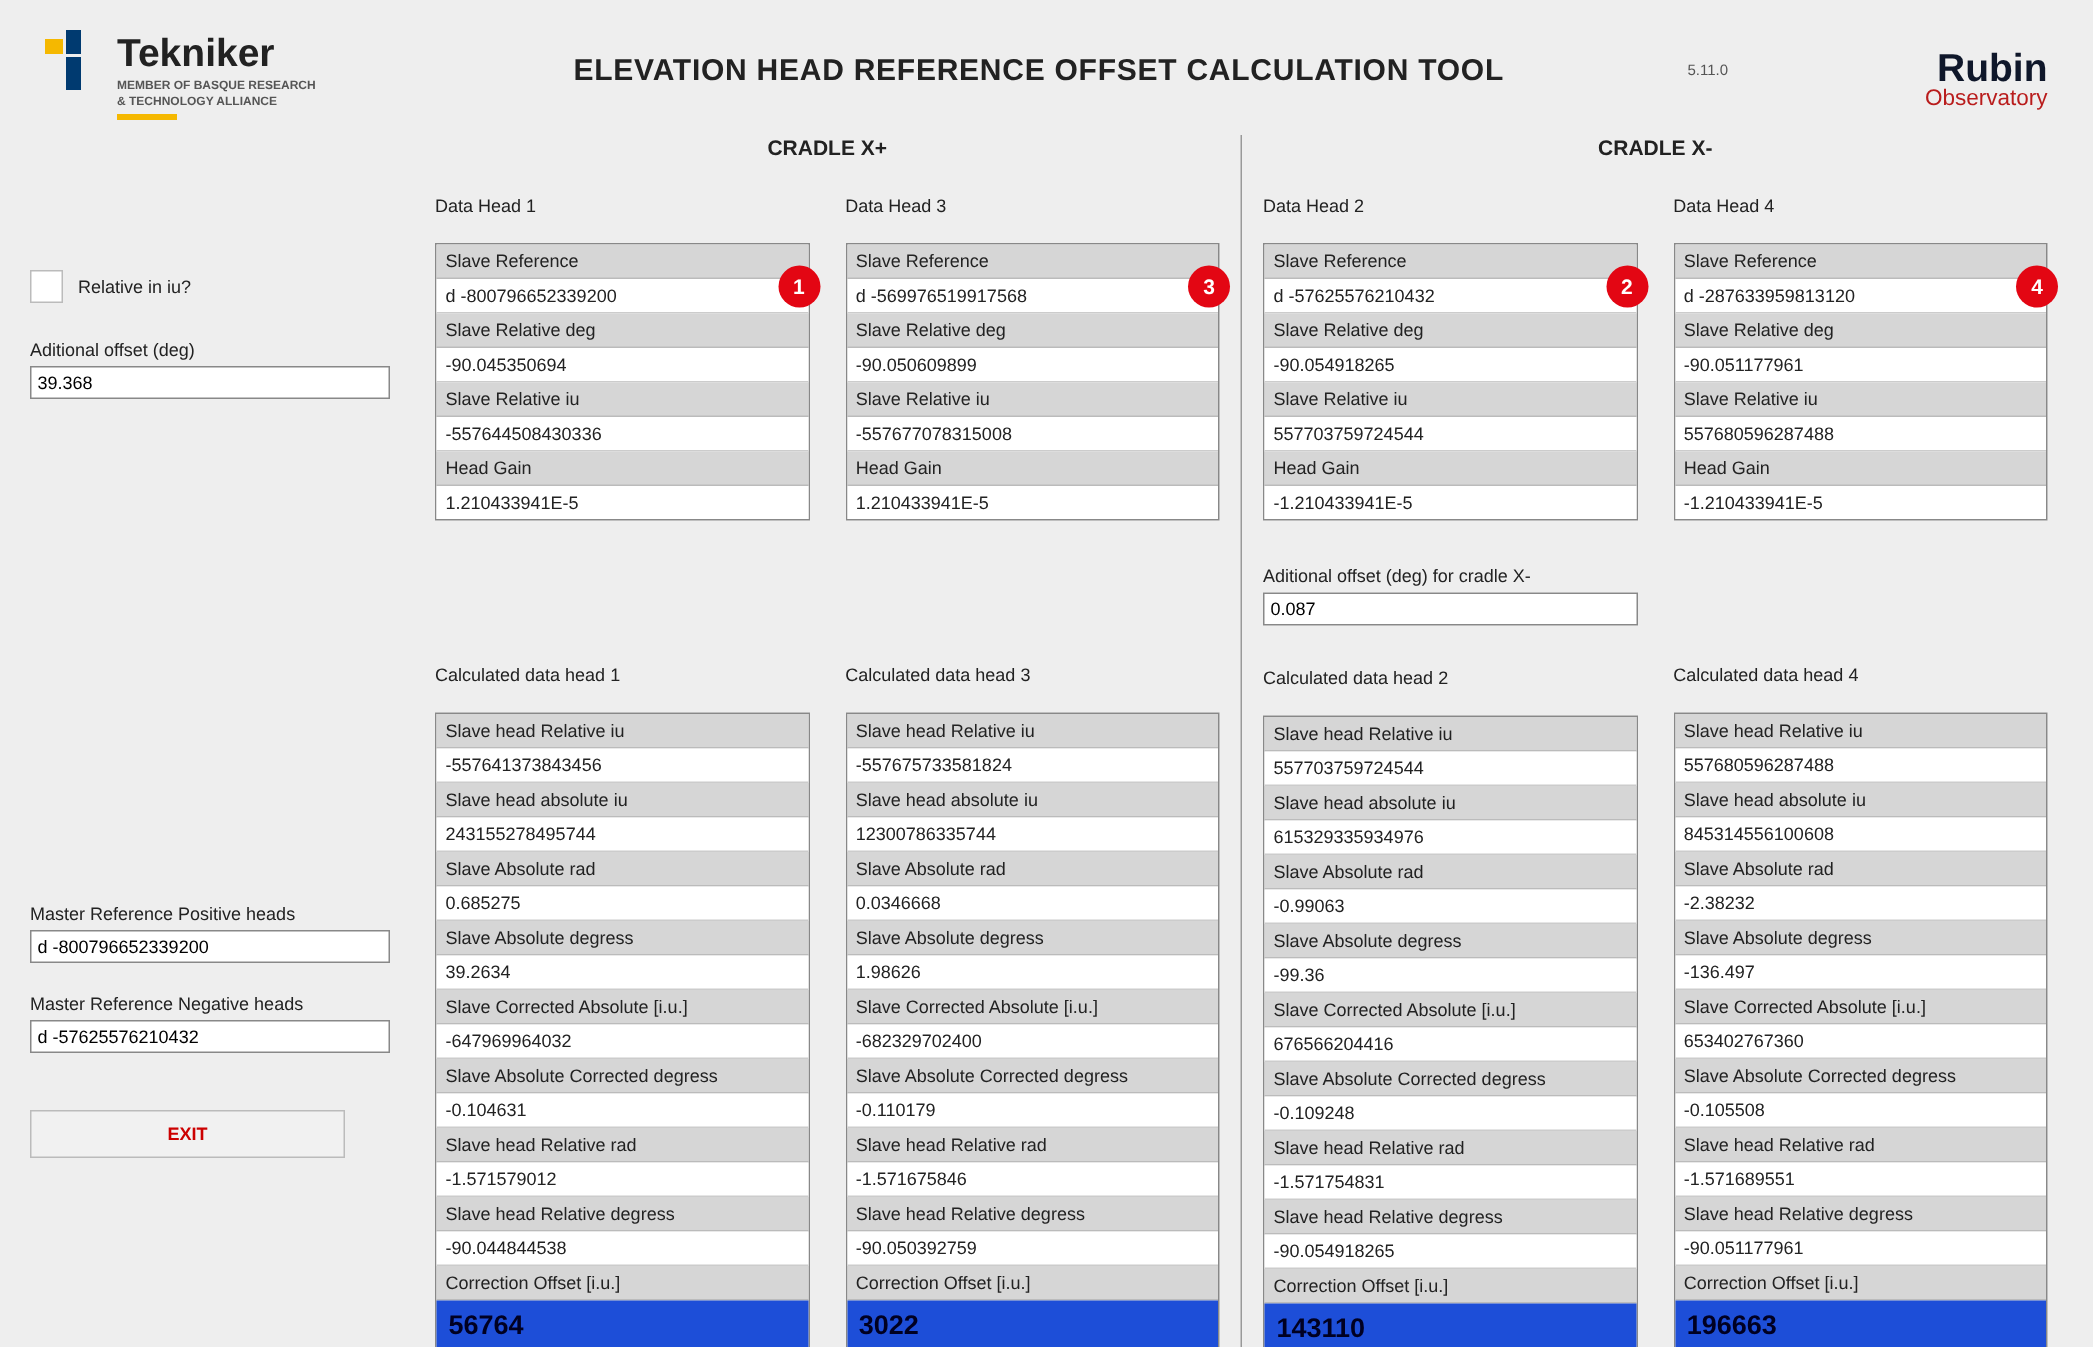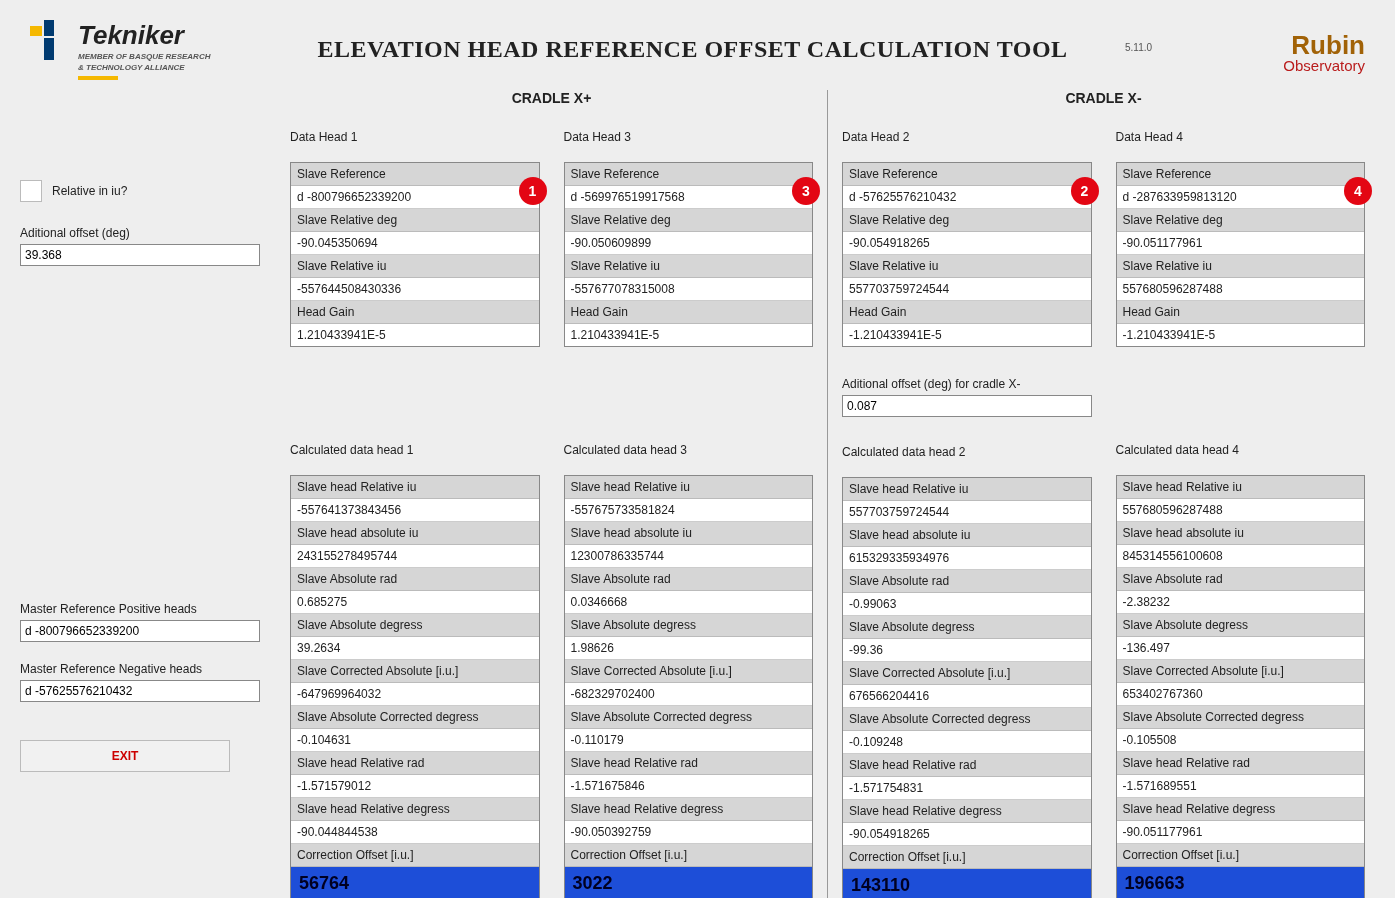--- a/index.html
+++ b/index.html
@@ -1,27 +1,27 @@
 <!DOCTYPE html>
 <html><head>
 <meta charset="utf-8">
 <style>
 * { box-sizing: border-box; margin: 0; padding: 0; }
 body { font-family: "Segoe UI", Arial, sans-serif; font-size: 12px; background: #eeeeee; color: #222; width: 1395px; height: 898px; position: relative; }
 .header { display: flex; align-items: flex-start; padding: 20px 30px 10px 30px; }
-.logo-left { width: 230px; font-style: italic; }
+.logo-left { width: 230px; }
 .logo-tekniker { display: flex; align-items: flex-start; }
 .logo-tk-icon { width: 40px; height: 40px; position: relative; margin-right: 8px; }
 .logo-tk-name { font-size: 26px; font-weight: 600; color: #222; }
 .logo-tk-sub { font-size: 8px; font-weight: 700; color: #555; line-height: 1.1; margin-top: 2px; }
 .logo-tk-underline { width: 40px; height: 4px; background: #f5b800; margin-top: 3px; }
-.title { flex: 1; text-align: center; font-size: 24px; font-weight: 700; letter-spacing: 0.5px; padding-top: 16px; font-family: Liberation Serif, serif; }
+.title { flex: 1; text-align: center; font-size: 20px; font-weight: 700; letter-spacing: 0.5px; padding-top: 16px; }
 .version { font-size: 10px; color: #555; padding-top: 22px; width: 80px; }
 .logo-right { width: 160px; text-align: right; padding-top: 10px; }
-.rubin { font-size: 26px; font-weight: 600; color: #a16207; }
+.rubin { font-size: 26px; font-weight: 600; color: #0f172a; }
 .obs { font-size: 15px; color: #b91c1c; margin-top: -4px; }
 .main { display: flex; padding: 0 20px; }
 .sidebar { width: 260px; padding-top: 90px; padding-right: 20px; }
 .cb-row { display: flex; align-items: center; margin-bottom: 24px; }
 .cb-box { width: 22px; height: 22px; background: #fff; border: 1px solid #bbb; margin-right: 10px; }
 .label-sm { font-size: 12px; margin-bottom: 4px; }
 .input { width: 100%; height: 22px; background: #fff; border: 1px solid #888; font-size: 12px; padding: 2px 4px; }
 .side-block { margin-bottom: 20px; }
 .side-spacer { height: 316px; }
 .exit-btn { width: 210px; height: 32px; background: #f1f1f1; border: 1px solid #bbb; color: #c00; font-size: 12px; cursor: pointer; margin-top: 18px; font-weight: bold; }

